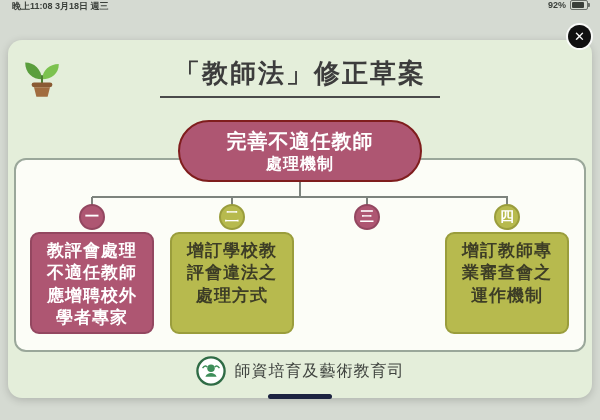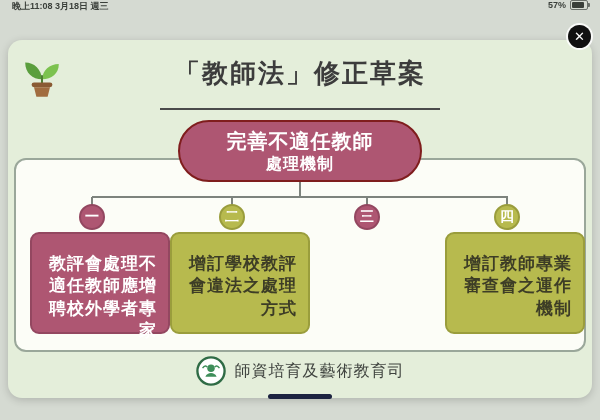--- a/index.html
+++ b/index.html
@@ -34,21 +34,21 @@
   
   .slide{
     position:absolute;left:8px;top:40px;width:584px;height:358px;
     background:#e4eeda;border-radius:14px;box-shadow:0 2px 8px rgba(0,0,0,.18);
   }
   .sprout{position:absolute;left:10px;top:12px;width:48px;height:48px;}
   .slide-title{
     position:absolute;top:16px;left:0;right:0;text-align:center;
     font-size:26px;font-weight:bold;color:#3c3c3c;letter-spacing:2px;
   }
-  .slide-title span{display:inline-block;border-bottom:2px solid #4a4a4a;padding:0 14px 17px 14px;}
+  .slide-title span{display:inline-block;border-bottom:2px solid #4a4a4a;padding:0 14px 5px 14px;}
 
   
   .root-pill{
     position:absolute;left:50%;top:80px;transform:translateX(-50%);
     width:240px;height:58px;background:#ae5672;border:2px solid #7f1d1d;
     border-radius:32px;color:#fff;text-align:center;z-index:5;
     display:flex;flex-direction:column;justify-content:center;line-height:1.25;
   }
   .root-pill .l1{font-size:20px;font-weight:bold;letter-spacing:1px;}
   .root-pill .l2{font-size:16px;font-weight:bold;letter-spacing:1px;}
@@ -71,24 +71,24 @@
     position:absolute;top:164px;width:26px;height:26px;border-radius:50%;
     color:#fff;font-size:14px;font-weight:bold;z-index:3;
     display:flex;align-items:center;justify-content:center;
   }
   .nc1{left:71px;}  .nc2{left:211px;} .nc3{left:346px;} .nc4{left:486px;}
   .rose-bg{background:#ae5672;border:2px solid #934760;box-sizing:border-box;}
   .olive-bg{background:#b7ba4e;border:2px solid #9a9d3c;box-sizing:border-box;}
 
   
   .branch-box{
-    position:absolute;top:192px;width:140px;height:102px;border-radius:9px;
-    padding:19px 11px;box-sizing:border-box;z-index:3;
+    position:absolute;top:192px;width:124px;height:102px;border-radius:9px;
+    padding:6px 11px;box-sizing:border-box;z-index:3;
     font-size:17px;font-weight:bold;line-height:1.32;letter-spacing:1px;
-    word-break:break-all;text-align:right;
+    word-break:break-all;text-align:center;
   }
   .bb1{left:22px;}  .bb2{left:162px;} .bb3{left:297px;} .bb4{left:437px;}
   .branch-box.rose-bg{color:#ffffff;}
   .branch-box.olive-bg{color:#3d3d26;}
 
   
   .slide-footer{
     position:absolute;left:0;right:0;top:314px;height:34px;
     display:flex;align-items:center;justify-content:center;gap:9px;
   }
@@ -101,21 +101,21 @@
   }
 </style>
 </head>
 <body>
 
 <div class="screen">
 
   <div class="status-bar">
     <span>晚上11:08  3月18日 週三</span>
     <span class="status-right">
-      <span>57%</span>
+      <span>92%</span>
       <span class="battery">
           <span class="battery-fill"></span>
         </span>
     </span>
   </div>
 
   <div class="close-btn">
     <span>✕</span>
   </div>
 

